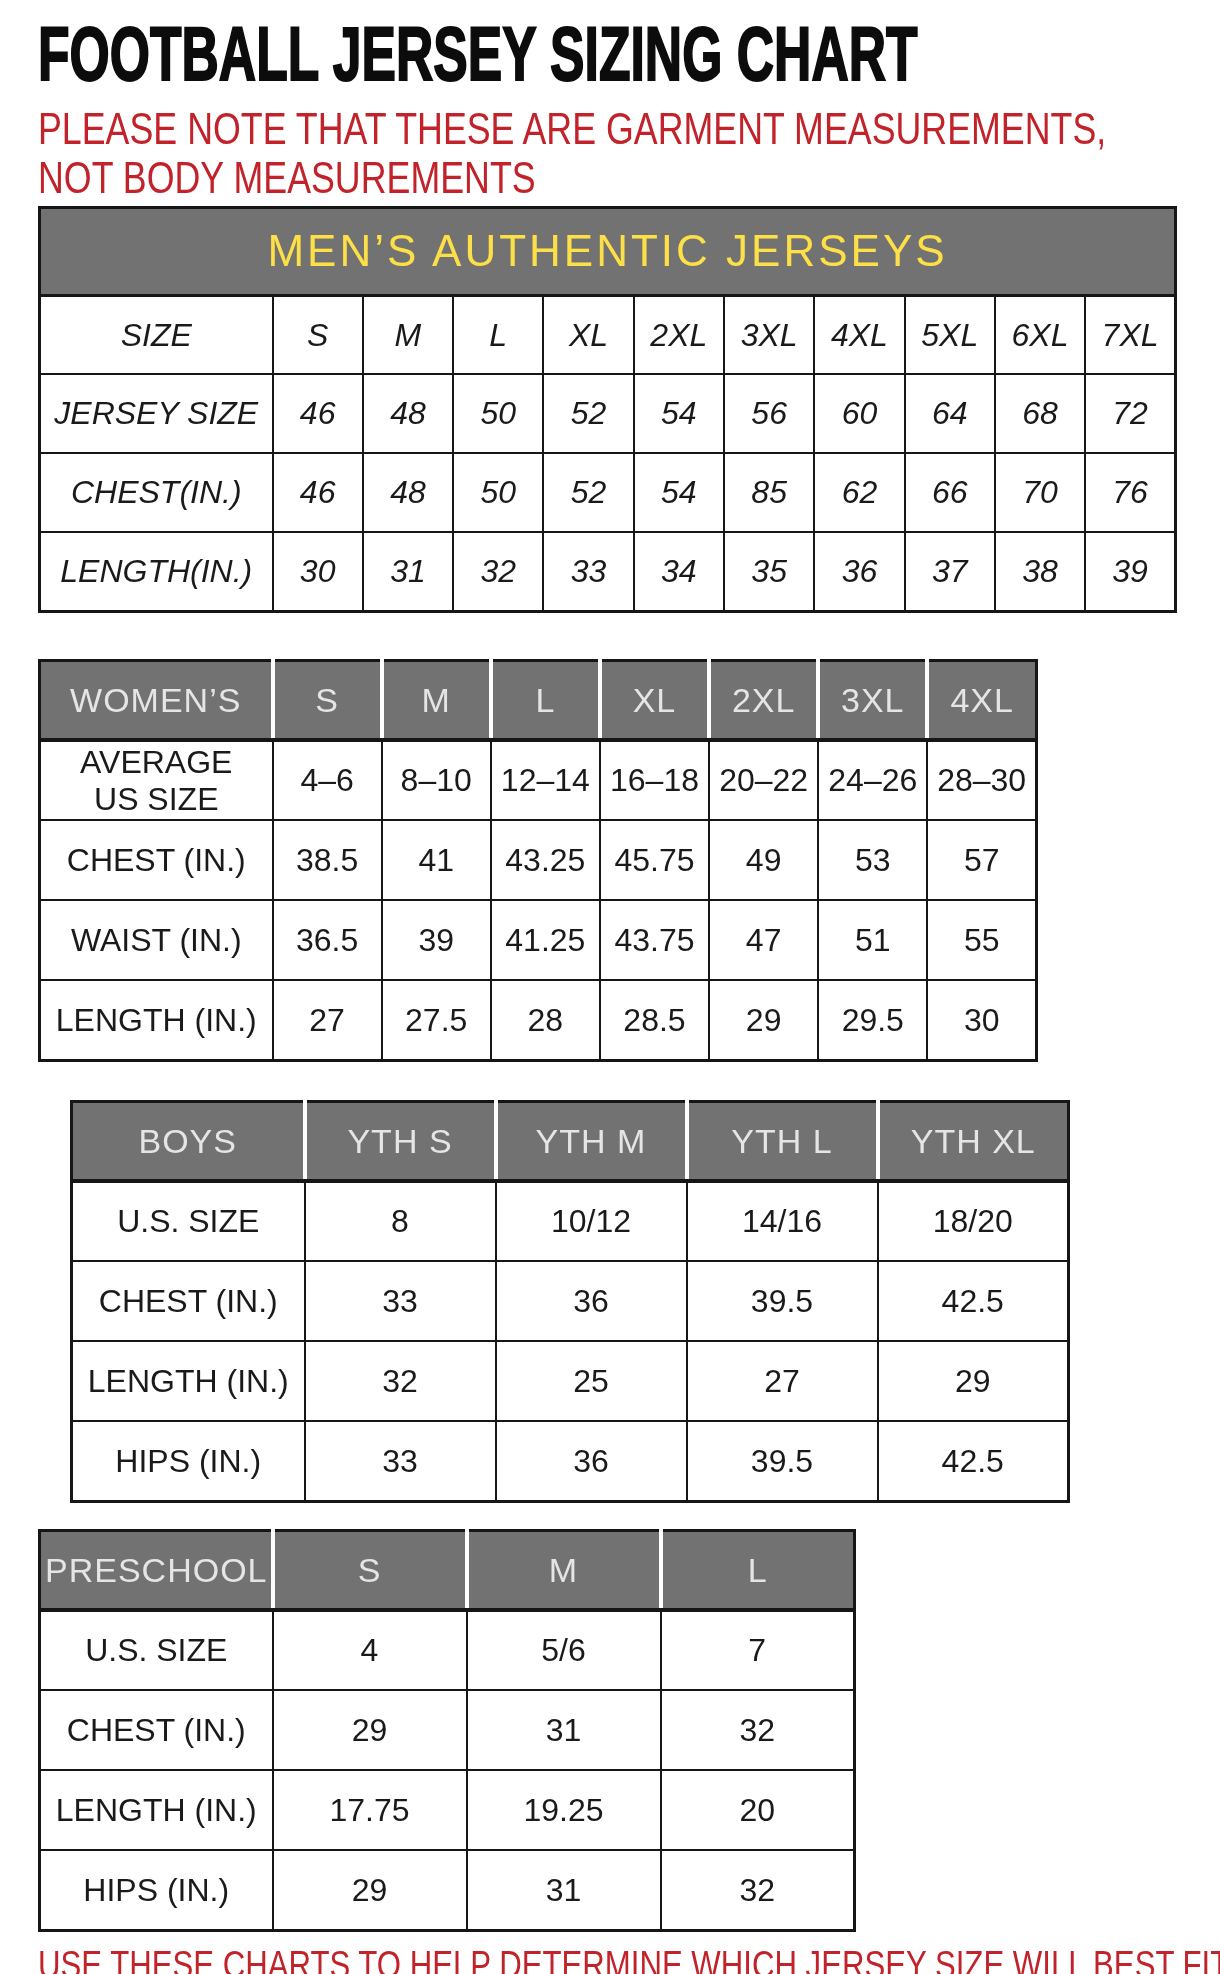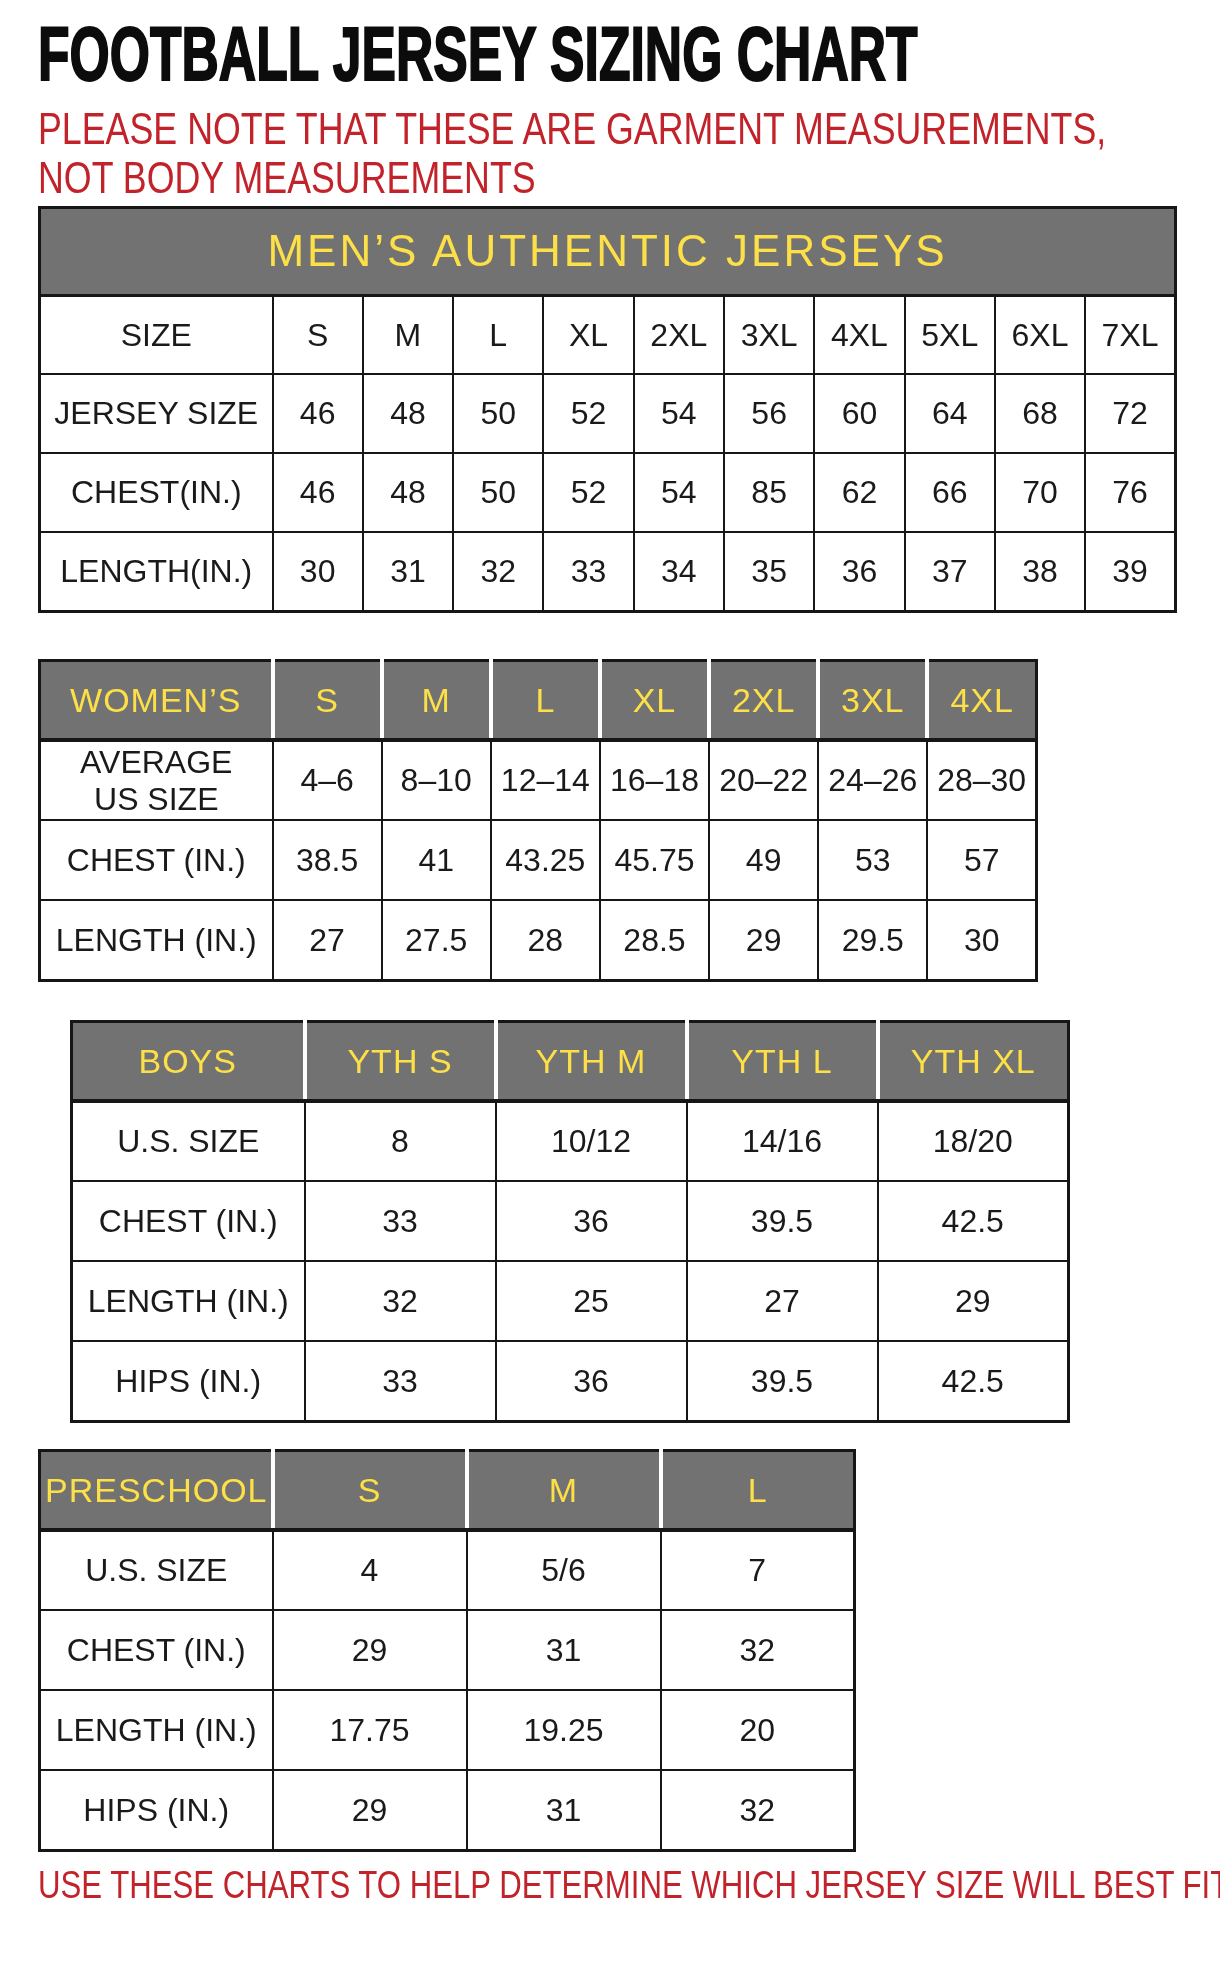--- a/index.html
+++ b/index.html
@@ -35,30 +35,30 @@
   #preschool { width:818px;  margin-top:26px; }
   col.label-col { width:233px; }
 
   td, th {
     border:2px solid var(--line);
     text-align:center; vertical-align:middle;
     font-weight:normal; color:#1a1a1a;
     padding:0 4px;
   }
   tbody td { height:80px; font-size:32px; }
-  #mens tbody td { height:79px; }
+  #mens tbody td { height:79px;font-style:italic; }
   td.row-label { white-space:pre-line; line-height:1.15; }
 
   th.banner {
     height:88px; background:var(--gray); color:#fde047;
     font-size:44px; letter-spacing:3px;
     border-bottom:3px solid var(--line);
   }
   tr.gray-header th {
-    height:80px; background:var(--gray); color:#fde047;
+    height:80px; background:var(--gray); color:#e5e5e5;
     font-size:34px; letter-spacing:1px;
     border-right-width:0;
     border-bottom:4px solid var(--line);
   }
   tr.gray-header th + th { border-left:4px solid #ffffff; }
 
   .footer {
     margin-top:14px; font-size:38px; line-height:1;
     color:var(--red); white-space:nowrap;
     transform:scaleX(0.82); transform-origin:0 0;
@@ -170,20 +170,30 @@
           <td class="row-label">CHEST (IN.)</td>
           <td>38.5</td>
           <td>41</td>
           <td>43.25</td>
           <td>45.75</td>
           <td>49</td>
           <td>53</td>
           <td>57</td>
         </tr>
         <tr>
+          <td class="row-label">WAIST (IN.)</td>
+          <td>36.5</td>
+          <td>39</td>
+          <td>41.25</td>
+          <td>43.75</td>
+          <td>47</td>
+          <td>51</td>
+          <td>55</td>
+        </tr>
+        <tr>
           <td class="row-label">LENGTH (IN.)</td>
           <td>27</td>
           <td>27.5</td>
           <td>28</td>
           <td>28.5</td>
           <td>29</td>
           <td>29.5</td>
           <td>30</td>
         </tr>
       </tbody>

